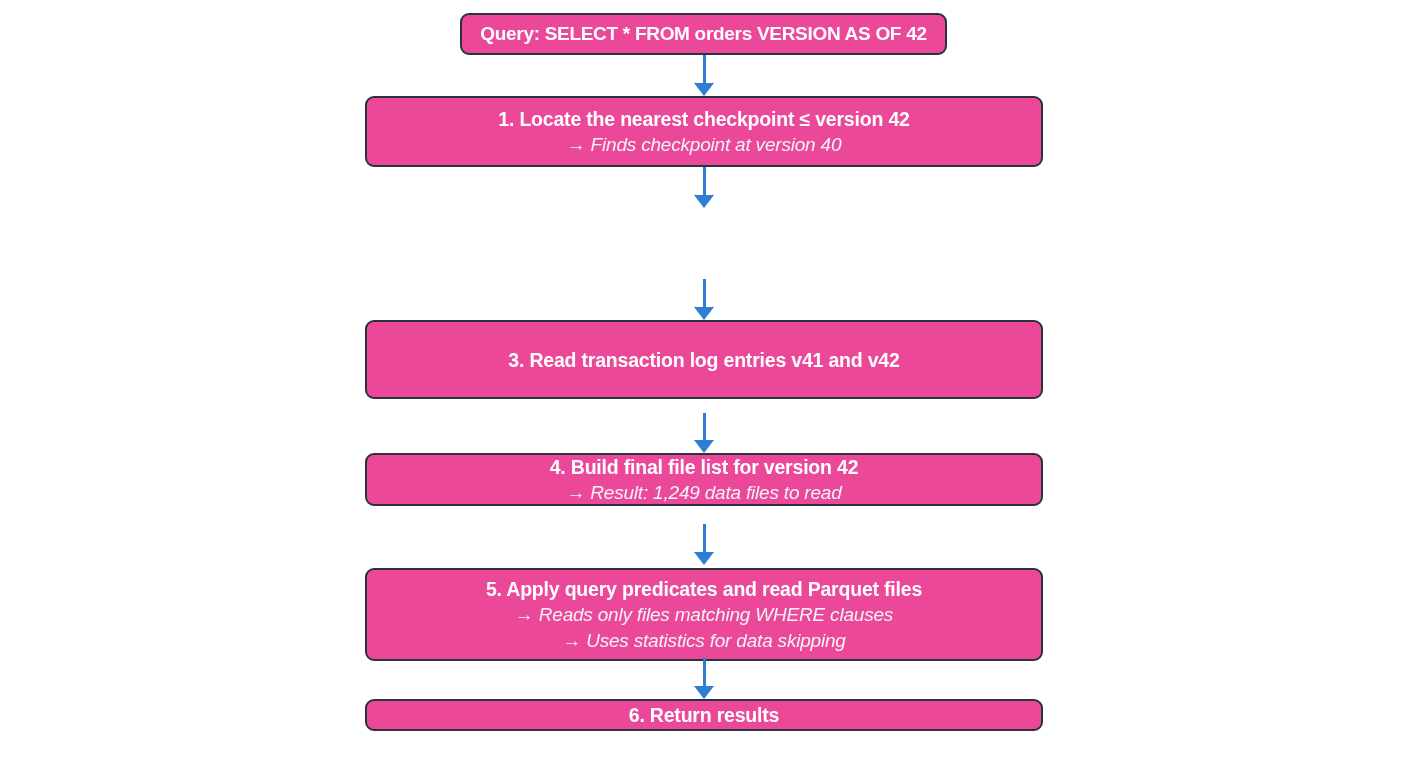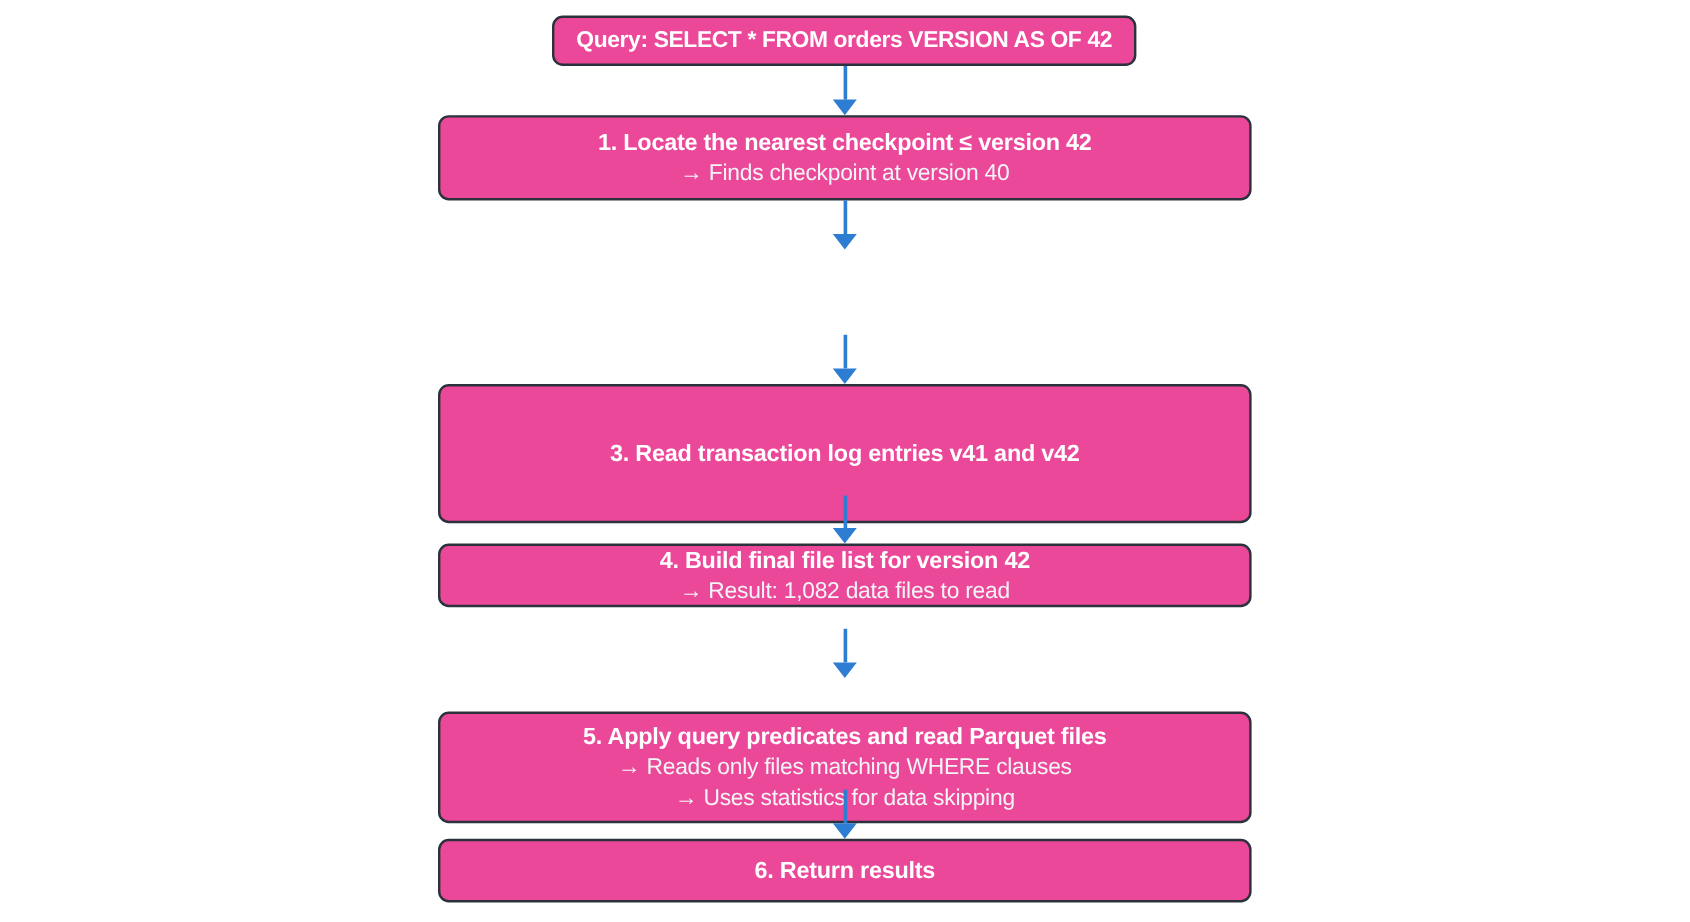--- a/index.html
+++ b/index.html
@@ -36,34 +36,35 @@
     color: #ffffff;
   }
 
   .node .detail {
     font-weight: normal;
     font-size: 19px;
     letter-spacing: -0.2px;
     line-height: 26px;
     white-space: nowrap;
     color: #f2f4f6;
+    font-style: italic;
   }
 
   
   #query-box { left: 460px; top: 13px; width: 487px; height: 42px; }
   #query-box .title { font-size: 19px; letter-spacing: -0.3px; }
 
   
   .step { left: 365px; width: 678px; }
   #step-1 { top: 96px;  height: 71px; text-align: center; }
   #step-2 { top: 208px; height: 71px; }
-  #step-3 { top: 320px; height: 116px; }
+  #step-3 { top: 320px; height: 79px; }
   #step-4 { top: 453px; height: 53px; }
-  #step-5 { top: 593px; height: 93px; }
-  #step-6 { top: 699px; height: 53px; }
+  #step-5 { top: 568px; height: 93px; }
+  #step-6 { top: 699px; height: 32px; }
 
   
   .arrow {
     position: absolute;
     left: 694px;
     width: 20px;
     display: flex;
     flex-direction: column;
     align-items: center;
   }
@@ -120,21 +121,21 @@
     <div class="title">3. Read transaction log entries v41 and v42</div>
   </div>
 
   <div class="arrow" id="arrow-4">
     <div class="shaft"></div>
     <div class="head"></div>
   </div>
 
   <div class="node step" id="step-4">
     <div class="title">4. Build final file list for version 42</div>
-    <div class="detail">→ Result: 1,082 data files to read</div>
+    <div class="detail">→ Result: 1,249 data files to read</div>
   </div>
 
   <div class="arrow" id="arrow-5">
     <div class="shaft"></div>
     <div class="head"></div>
   </div>
 
   <div class="node step" id="step-5">
     <div class="title">5. Apply query predicates and read Parquet files</div>
     <div class="detail">→ Reads only files matching WHERE clauses</div>

